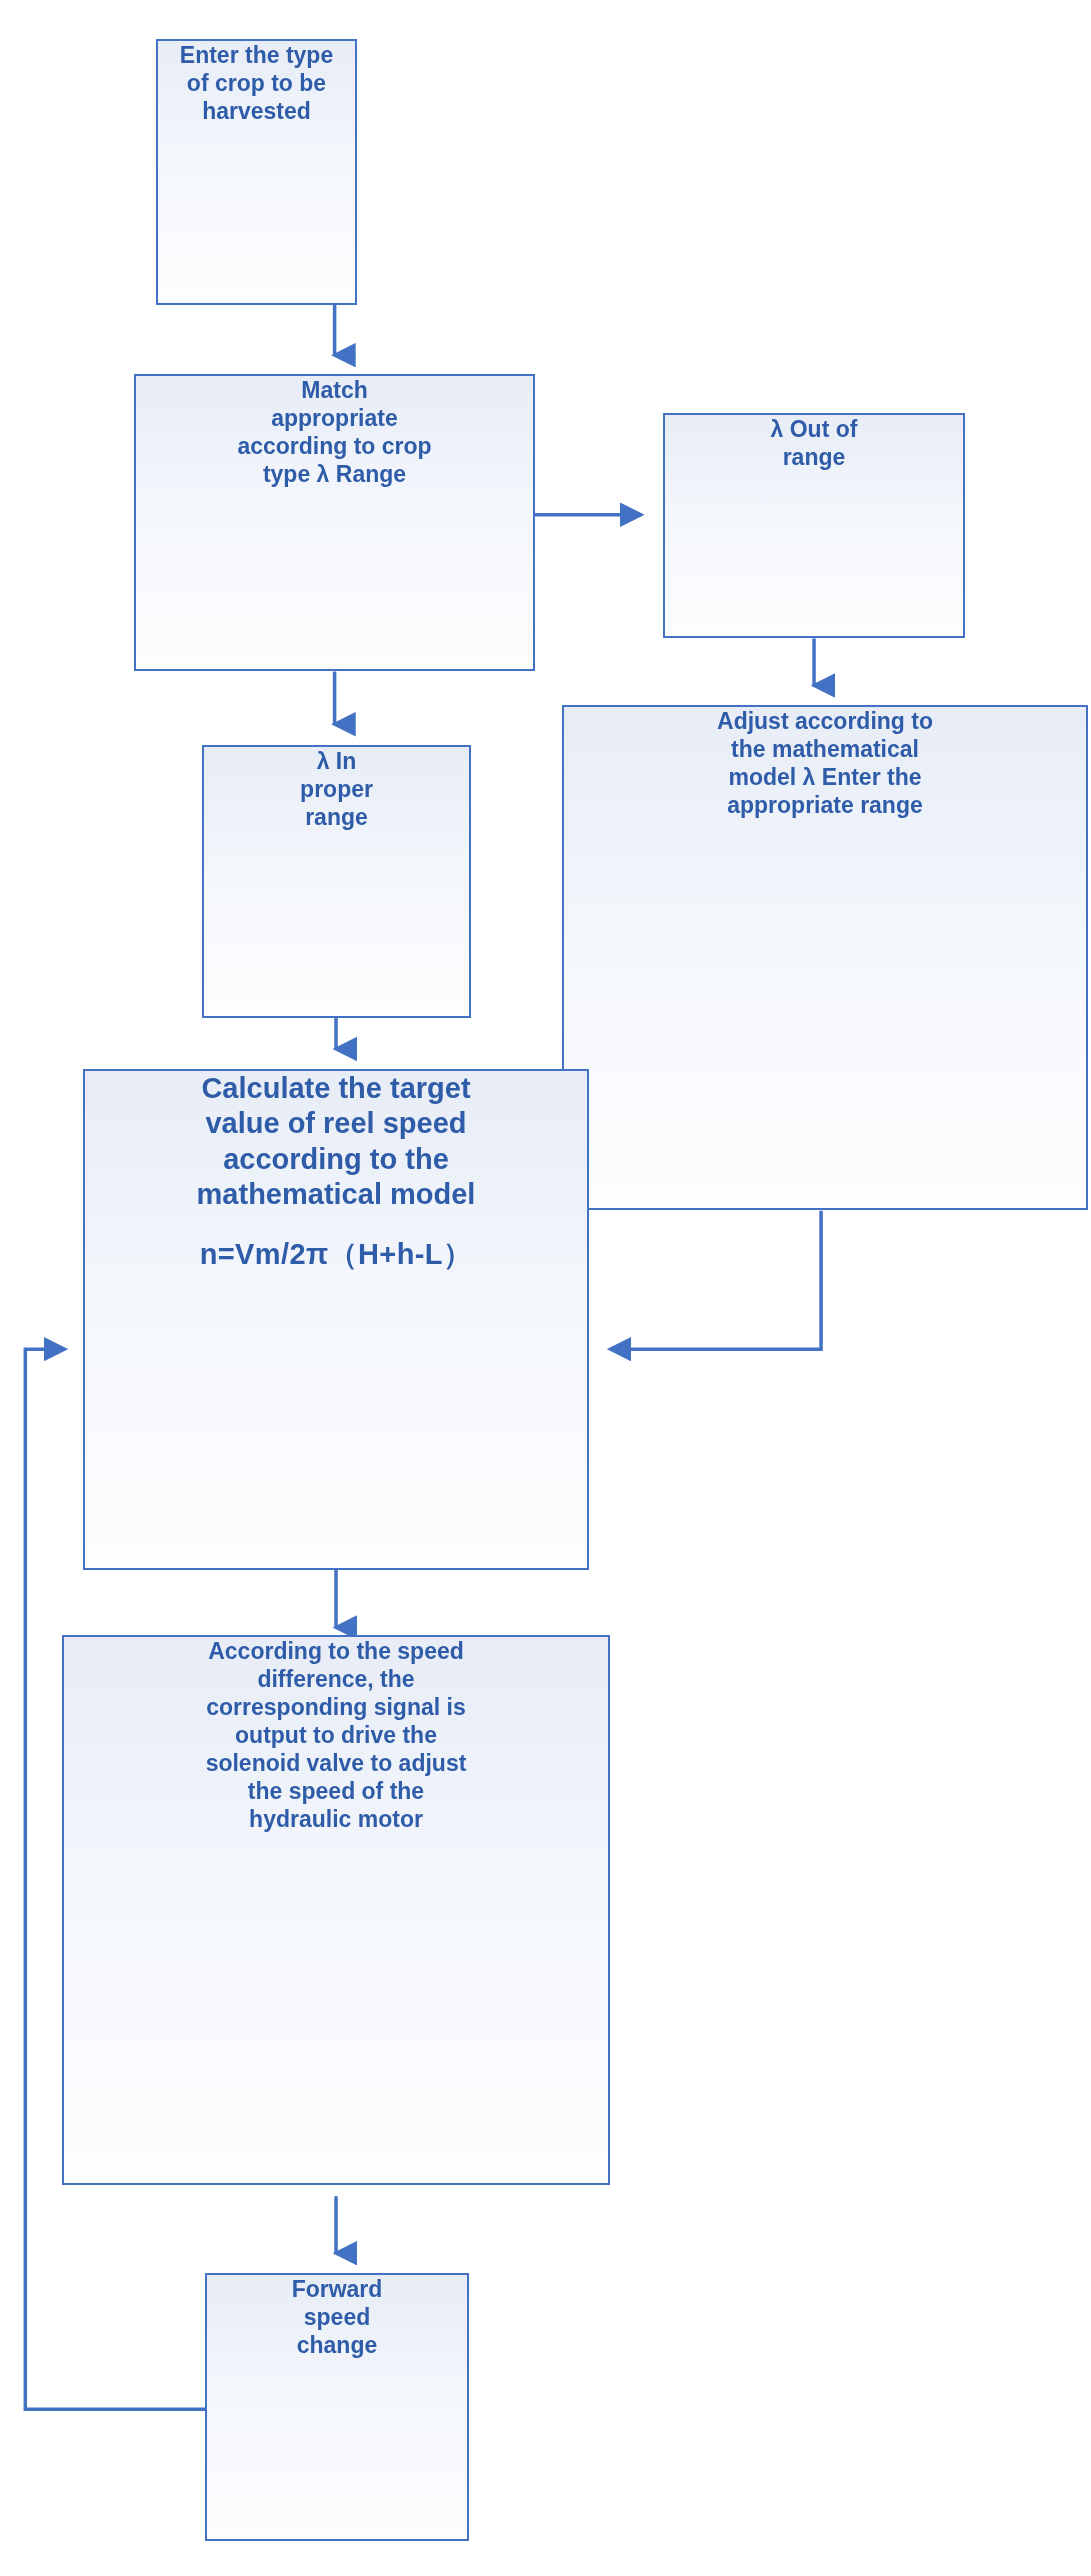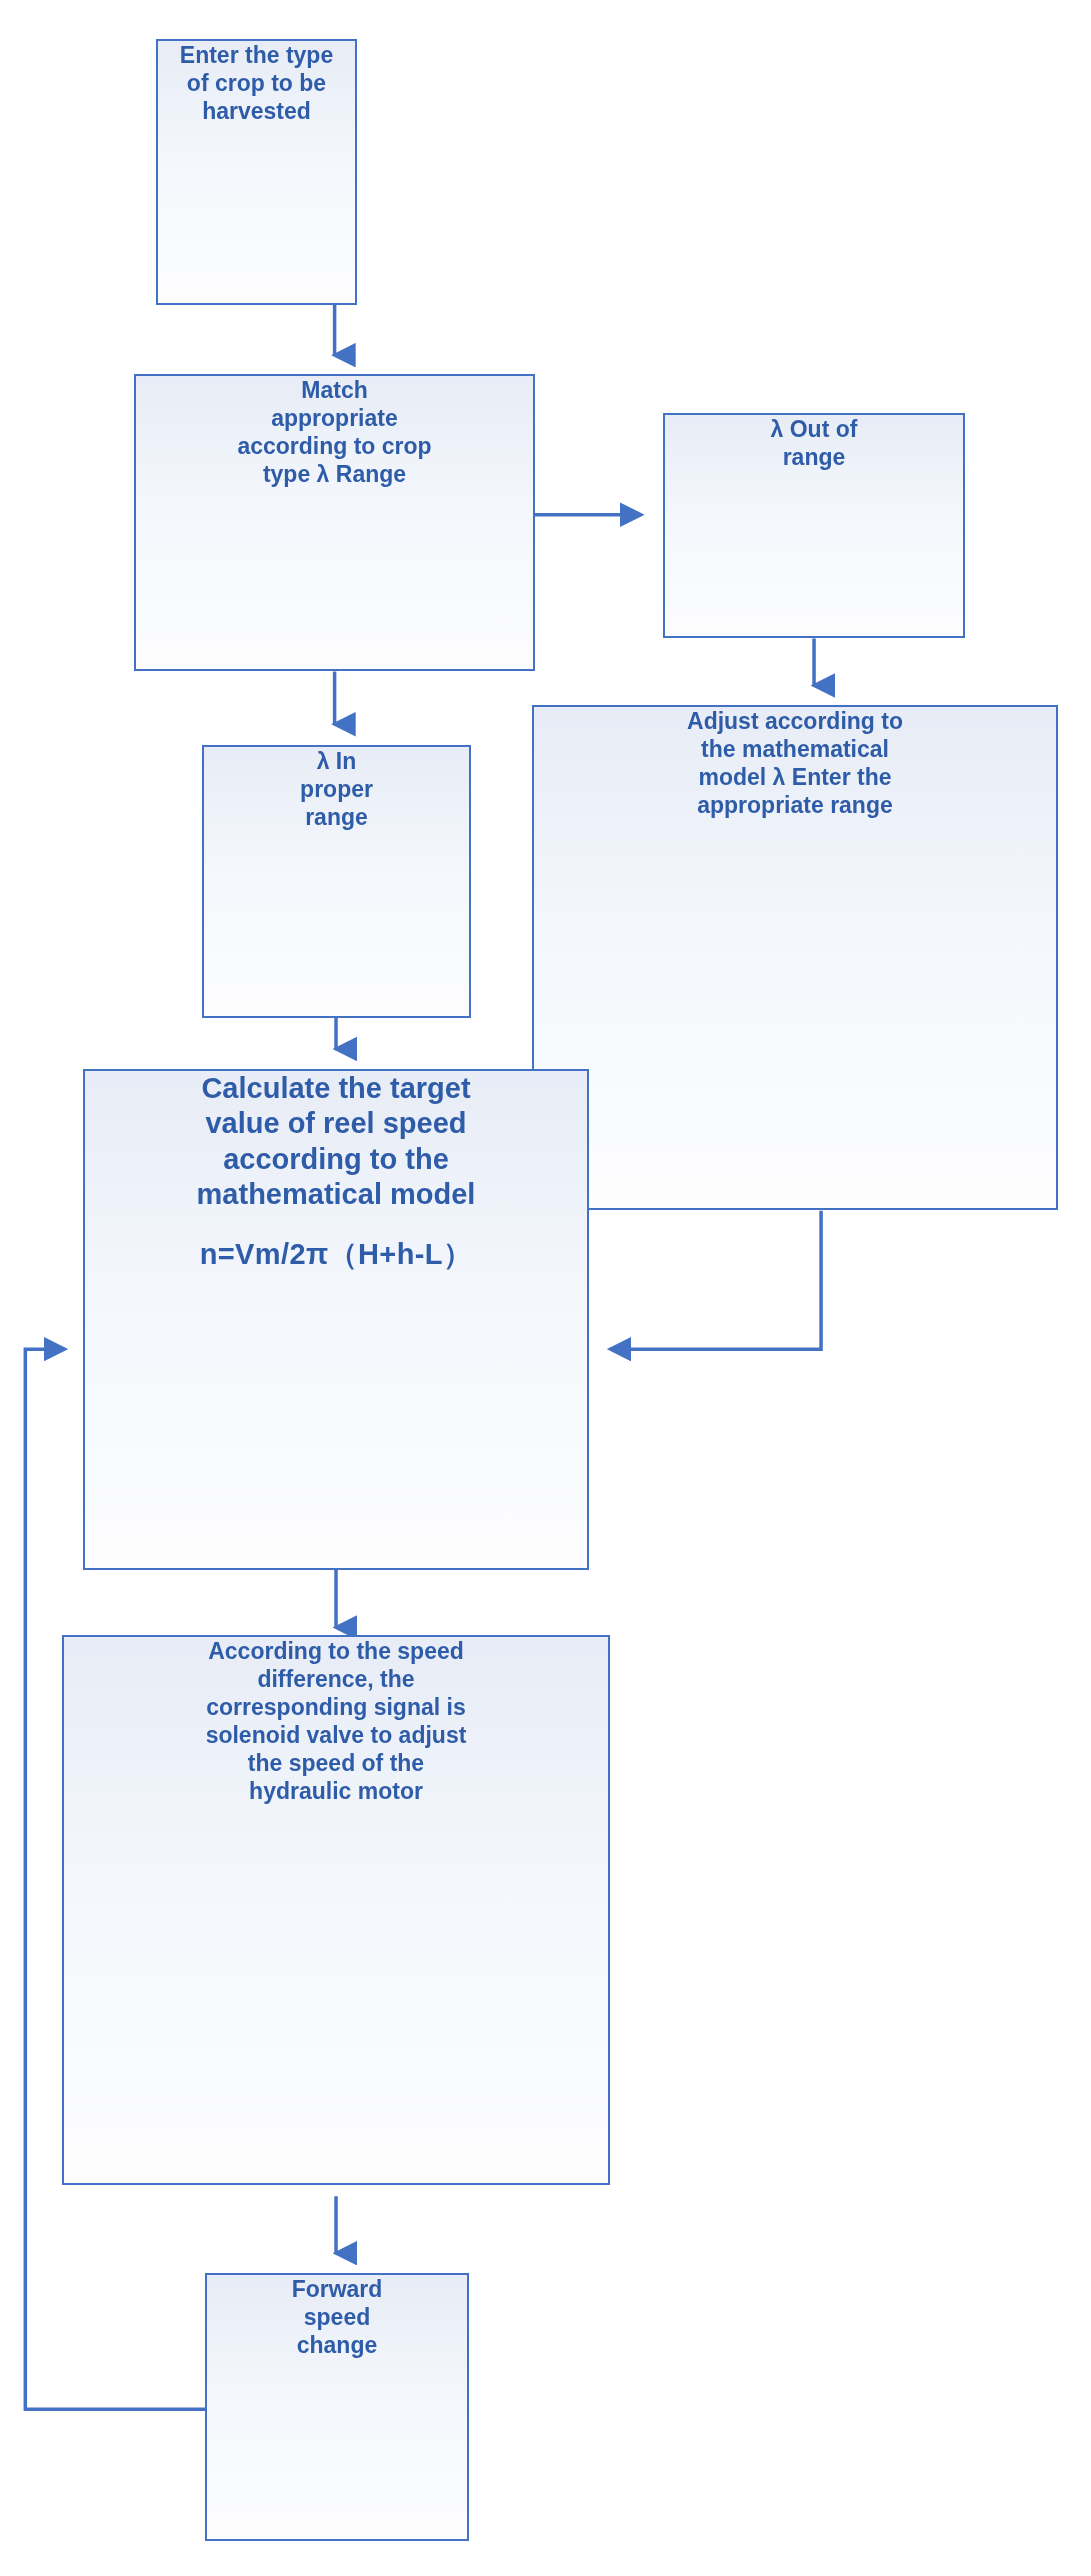--- a/index.html
+++ b/index.html
@@ -96,39 +96,40 @@
     <span class="line">λ Out of</span>
     <span class="line">range</span>
   </div>
 
   <div class="node" style="left:202px; top:745px; width:269px; height:273px; font-size:23px;">
     <span class="line">λ In</span>
     <span class="line">proper</span>
     <span class="line">range</span>
   </div>
 
-  <div class="node" style="left:532px; top:705px; width:526px; height:505px; font-size:23px;">
+  <div class="node" style="left:562px; top:705px; width:526px; height:505px; font-size:23px;">
     <span class="line">Adjust according to</span>
     <span class="line">the mathematical</span>
     <span class="line">model  λ Enter the</span>
     <span class="line">appropriate range</span>
   </div>
 
   <div class="node" style="left:83px; top:1069px; width:506px; height:501px; font-size:29px;">
     <span class="line">Calculate the target</span>
     <span class="line">value of reel speed</span>
     <span class="line">according to the</span>
     <span class="line">mathematical model</span>
     <span class="formula">n=Vm/2π（H+h-L）</span>
   </div>
 
   <div class="node" style="left:62px; top:1635px; width:548px; height:550px; font-size:23px;">
     <span class="line">According to the speed</span>
     <span class="line">difference, the</span>
     <span class="line">corresponding signal is</span>
+    <span class="line">output to drive the</span>
     <span class="line">solenoid valve to adjust</span>
     <span class="line">the speed of the</span>
     <span class="line">hydraulic motor</span>
   </div>
 
   <div class="node" style="left:205px; top:2273px; width:264px; height:268px; font-size:23px;">
     <span class="line">Forward</span>
     <span class="line">speed</span>
     <span class="line">change</span>
   </div>

